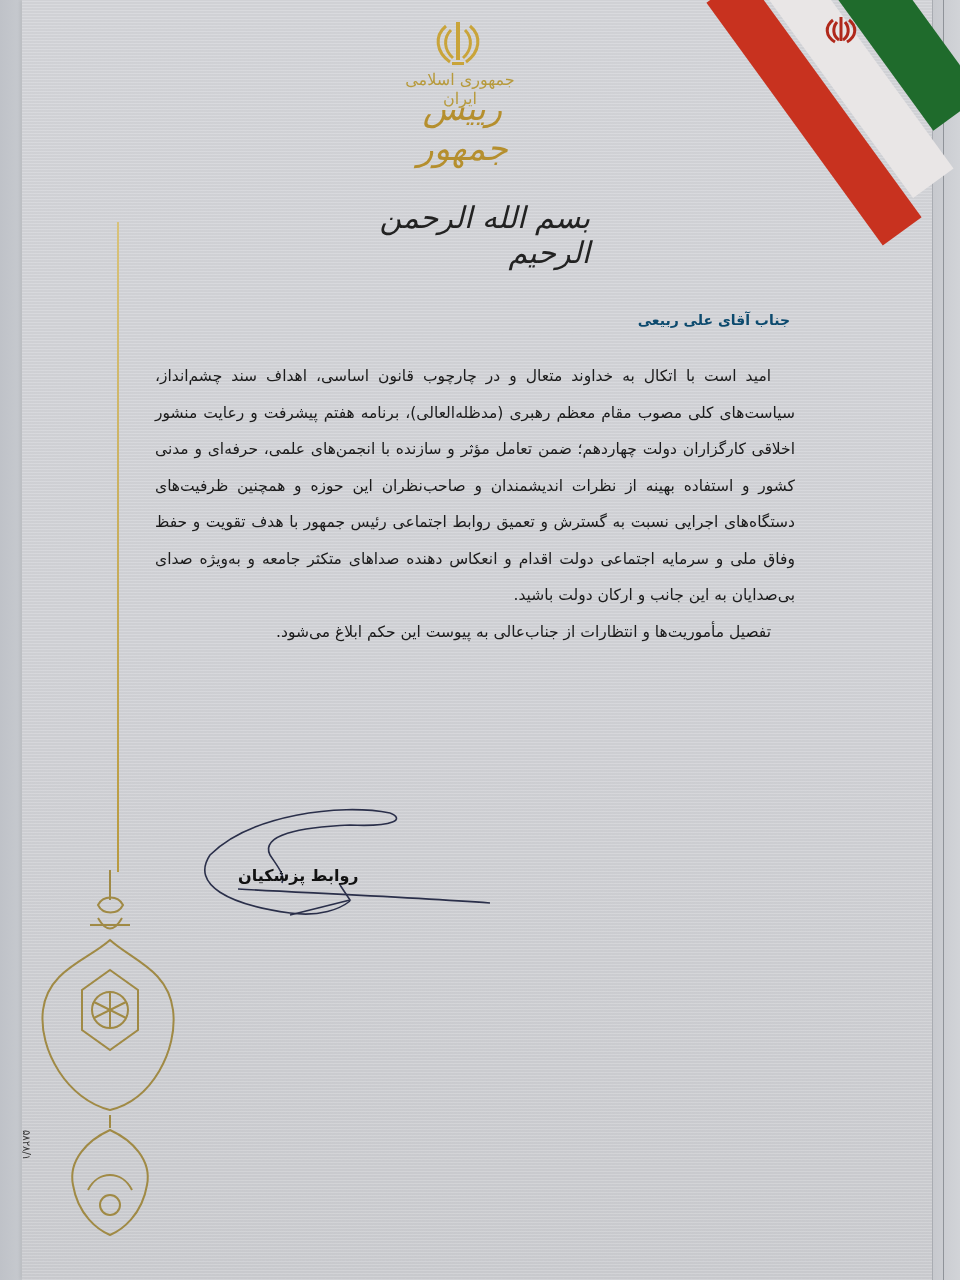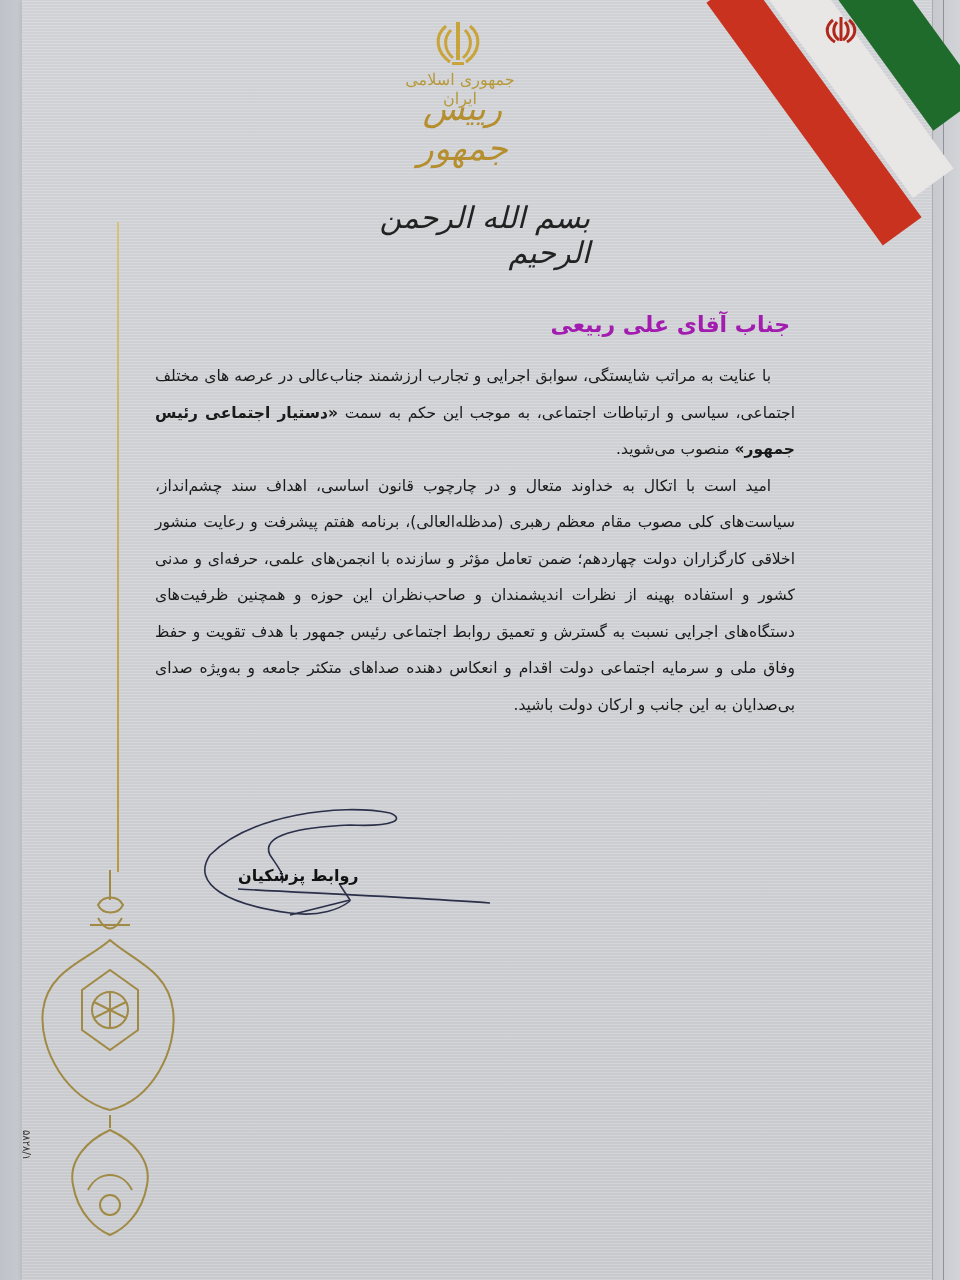--- a/index.html
+++ b/index.html
@@ -24,21 +24,21 @@
 
   
   .emblem{position:absolute;left:432px;top:18px;width:52px;height:52px;}
   .gov-line{position:absolute;left:400px;top:70px;width:120px;text-align:center;font-family:"DejaVu Serif",serif;font-size:16px;color:#b79a3c;direction:rtl;}
   .gov-title{position:absolute;left:395px;top:88px;width:135px;text-align:center;font-family:"DejaVu Serif",serif;font-size:34px;font-style:italic;color:#b58f2e;direction:rtl;letter-spacing:1px;}
 
   .bismillah{position:absolute;left:365px;top:200px;width:225px;height:60px;text-align:right;font-family:"DejaVu Serif",serif;font-size:30px;color:#222;direction:rtl;font-style:italic;}
 
   .gold-line{position:absolute;left:117px;top:222px;width:2px;height:650px;background:linear-gradient(180deg,#d8c27a,#b89a40);}
 
-  .recipient{position:absolute;right:170px;top:312px;font-family:"DejaVu Sans",sans-serif;font-weight:bold;font-size:22px;color:#a21caf;direction:rtl;margin-left:31px;}
+  .recipient{position:absolute;right:170px;top:312px;font-family:"DejaVu Sans",sans-serif;font-weight:bold;font-size:14px;color:#0c4a6e;direction:rtl;margin-left:31px;}
 
   .body{position:absolute;left:155px;top:358px;width:640px;direction:rtl;text-align:justify;text-align-last:right;
     font-family:"DejaVu Sans",sans-serif;font-size:15.5px;line-height:36.5px;color:#1a1a1a;}
   .body p{margin:0;text-indent:24px;}
   .body b{font-weight:bold;}
 
   .signature-name{position:absolute;left:238px;top:866px;font-family:"DejaVu Sans",sans-serif;font-weight:bold;font-size:16px;color:#111;direction:rtl;}
   .signature{position:absolute;left:190px;top:805px;width:310px;height:120px;}
 
   .ornament{position:absolute;left:28px;top:870px;width:150px;height:400px;}
@@ -79,22 +79,22 @@
 <div class="gov-line">جمهوری اسلامی ایران</div>
 <div class="gov-title">رییس جمهور</div>
 
 <div class="bismillah">بسم الله الرحمن الرحیم</div>
 
 <div class="gold-line"></div>
 
 <div class="recipient">جناب آقای علی ربیعی</div>
 
 <div class="body">
-  <p><span>با عنایت به مراتب شایستگی، سوابق اجرایی و تجارب ارزشمند جناب‌عالی در عرصه های مختلف اجتماعی، سیاسی و ارتباطات اجتماعی، به موجب این حکم به سمت </span><b>«دستیار اجتماعی رئیس جمهور»</b><span> منصوب می‌شوید.</span></p>
   <p>امید است با اتکال به خداوند متعال و در چارچوب قانون اساسی، اهداف سند چشم‌انداز، سیاست‌های کلی مصوب مقام معظم رهبری (مدظله‌العالی)، برنامه هفتم پیشرفت و رعایت منشور اخلاقی کارگزاران دولت چهاردهم؛ ضمن تعامل مؤثر و سازنده با انجمن‌های علمی، حرفه‌ای و مدنی کشور و استفاده بهینه از نظرات اندیشمندان و صاحب‌نظران این حوزه و همچنین ظرفیت‌های دستگاه‌های اجرایی نسبت به گسترش و تعمیق روابط اجتماعی رئیس جمهور با هدف تقویت و حفظ وفاق ملی و سرمایه اجتماعی دولت اقدام و انعکاس دهنده صداهای متکثر جامعه و به‌ویژه صدای بی‌صدایان به این جانب و ارکان دولت باشید.</p>
+  <p>تفصیل مأموریت‌ها و انتظارات از جناب‌عالی به پیوست این حکم ابلاغ می‌شود.</p>
 </div>
 
 <svg class="signature" viewBox="0 0 310 120">
   <g fill="none" stroke="#2a2f4a" stroke-width="1.6">
     <path d="M200 8 C150 -2 60 10 20 50 C0 80 40 100 100 108 C130 112 150 104 160 96"></path>
     <path d="M200 8 C215 14 205 22 160 20 C110 22 70 30 80 50 C88 62 95 70 92 78"></path>
     <path d="M48 84 C120 88 220 92 300 98"></path>
     <path d="M150 80 L160 95 L100 110"></path>
   </g>
 </svg>

